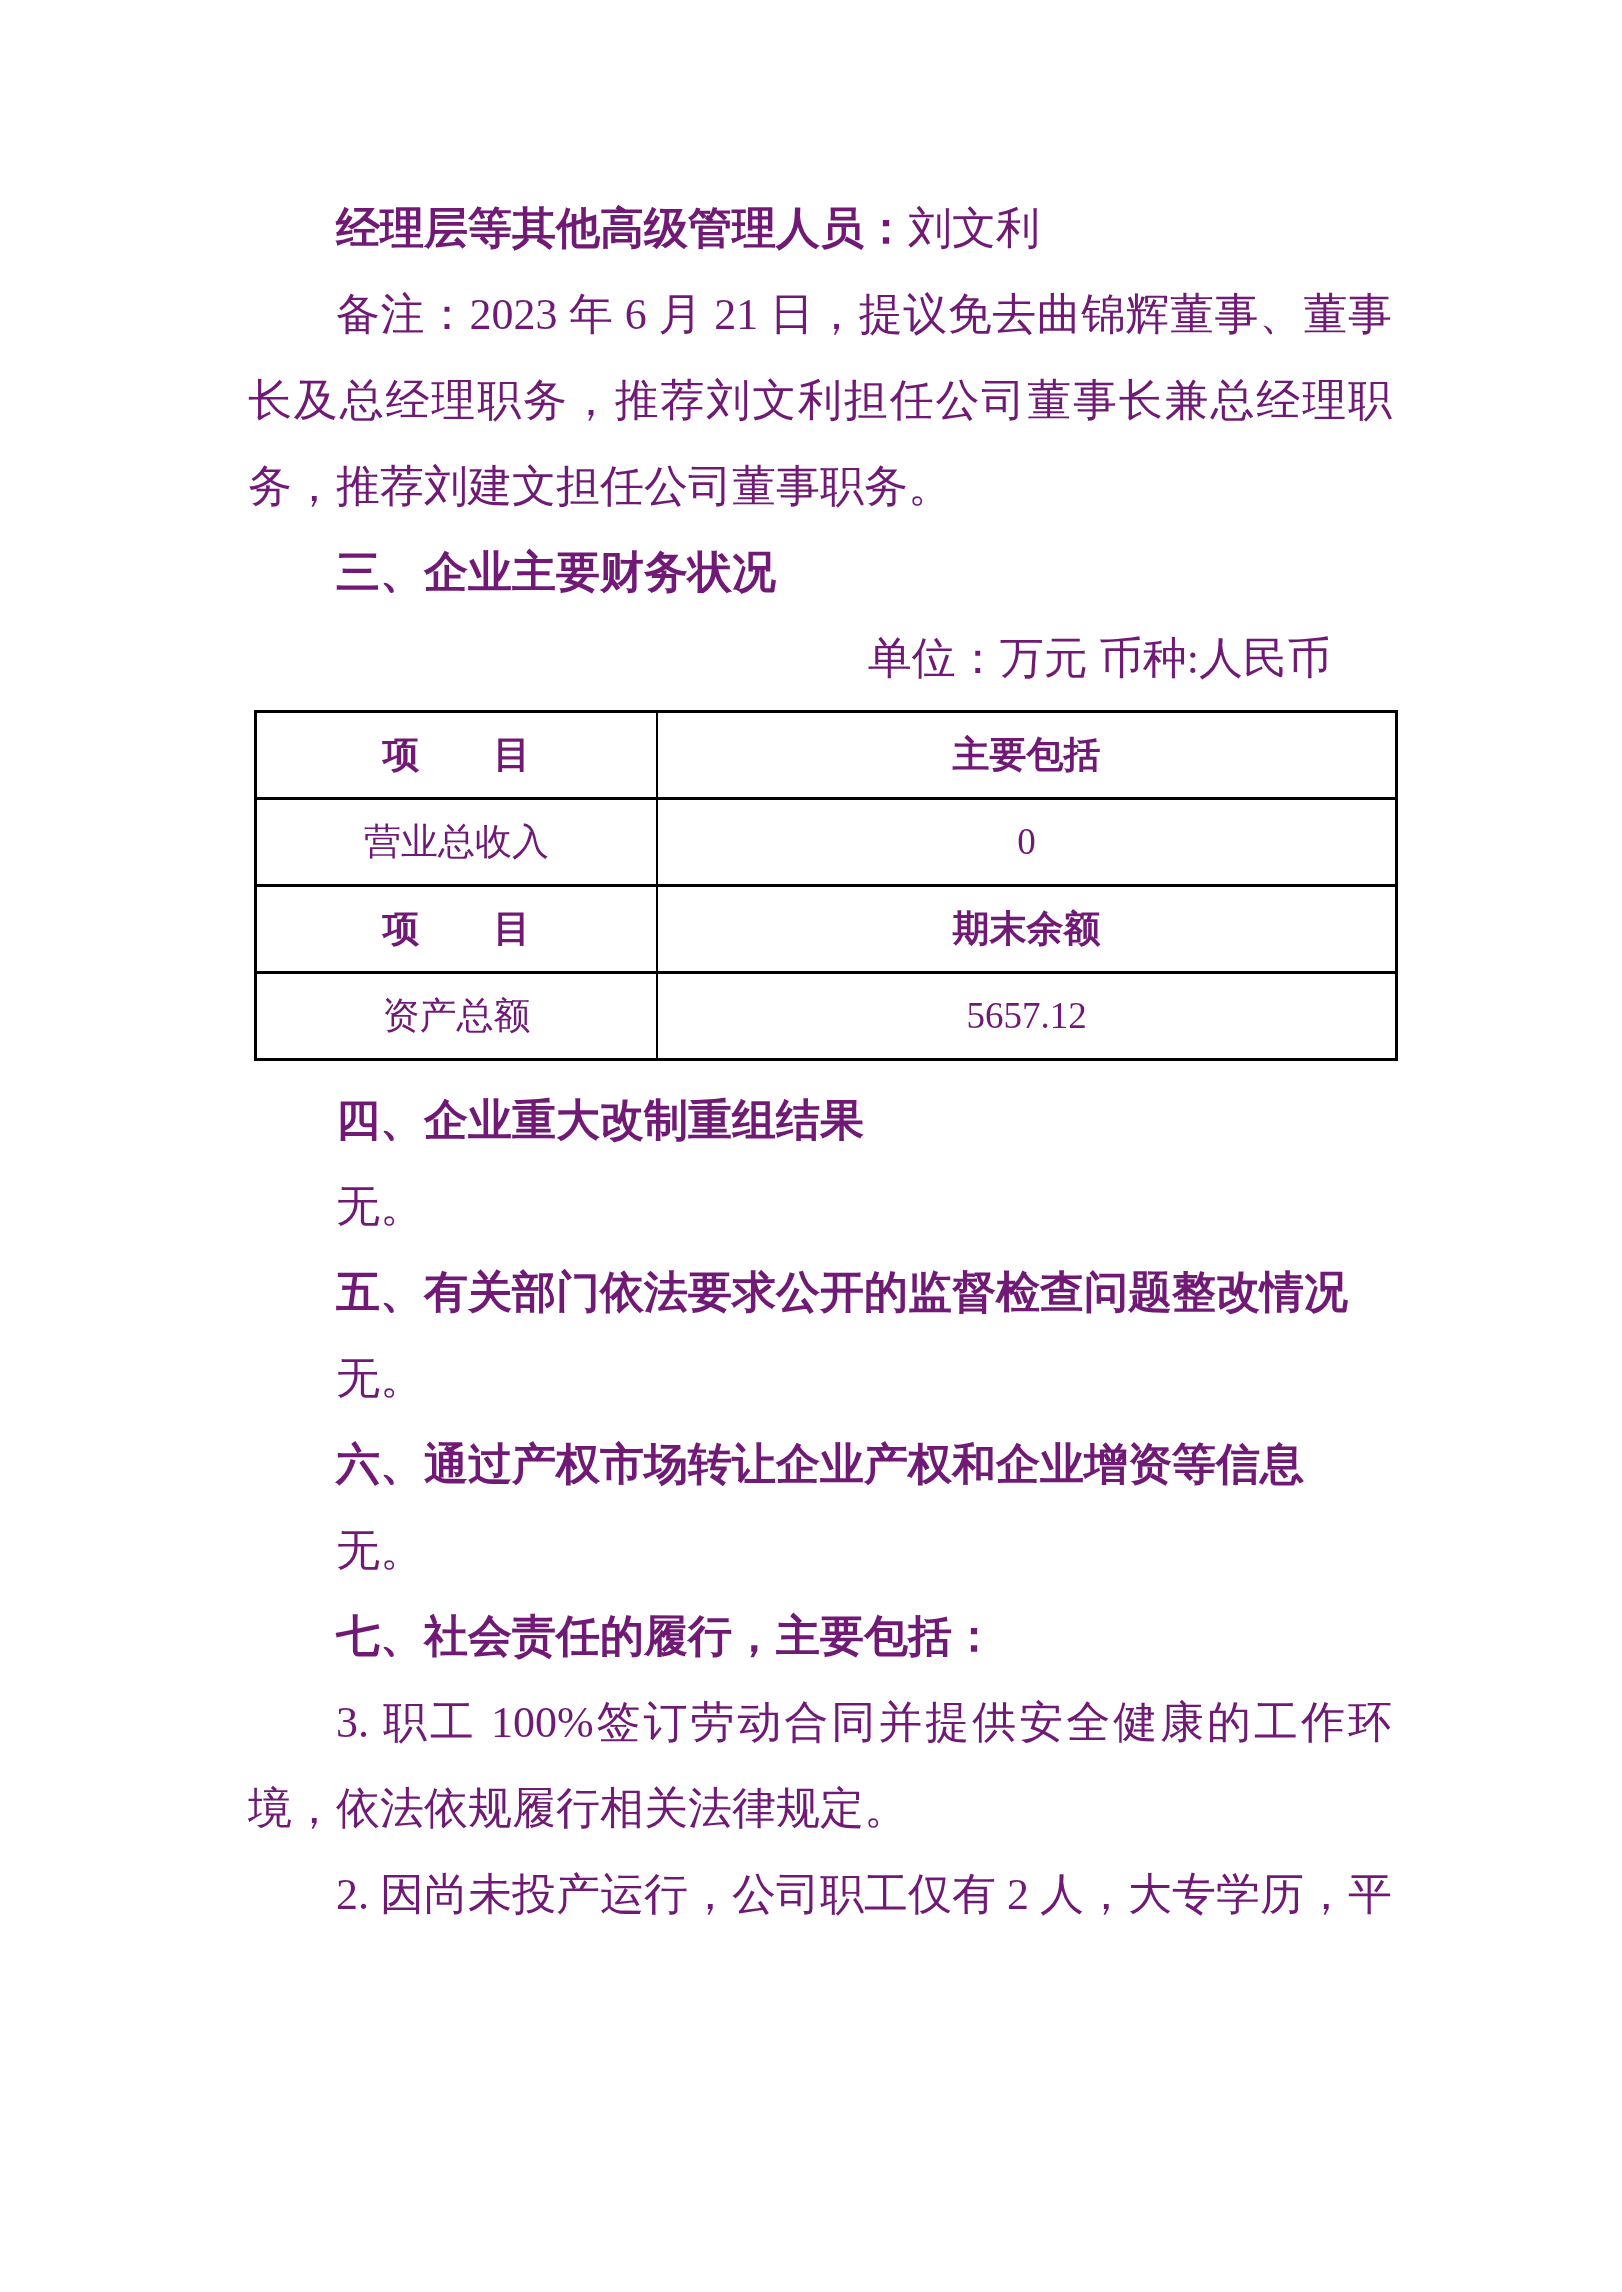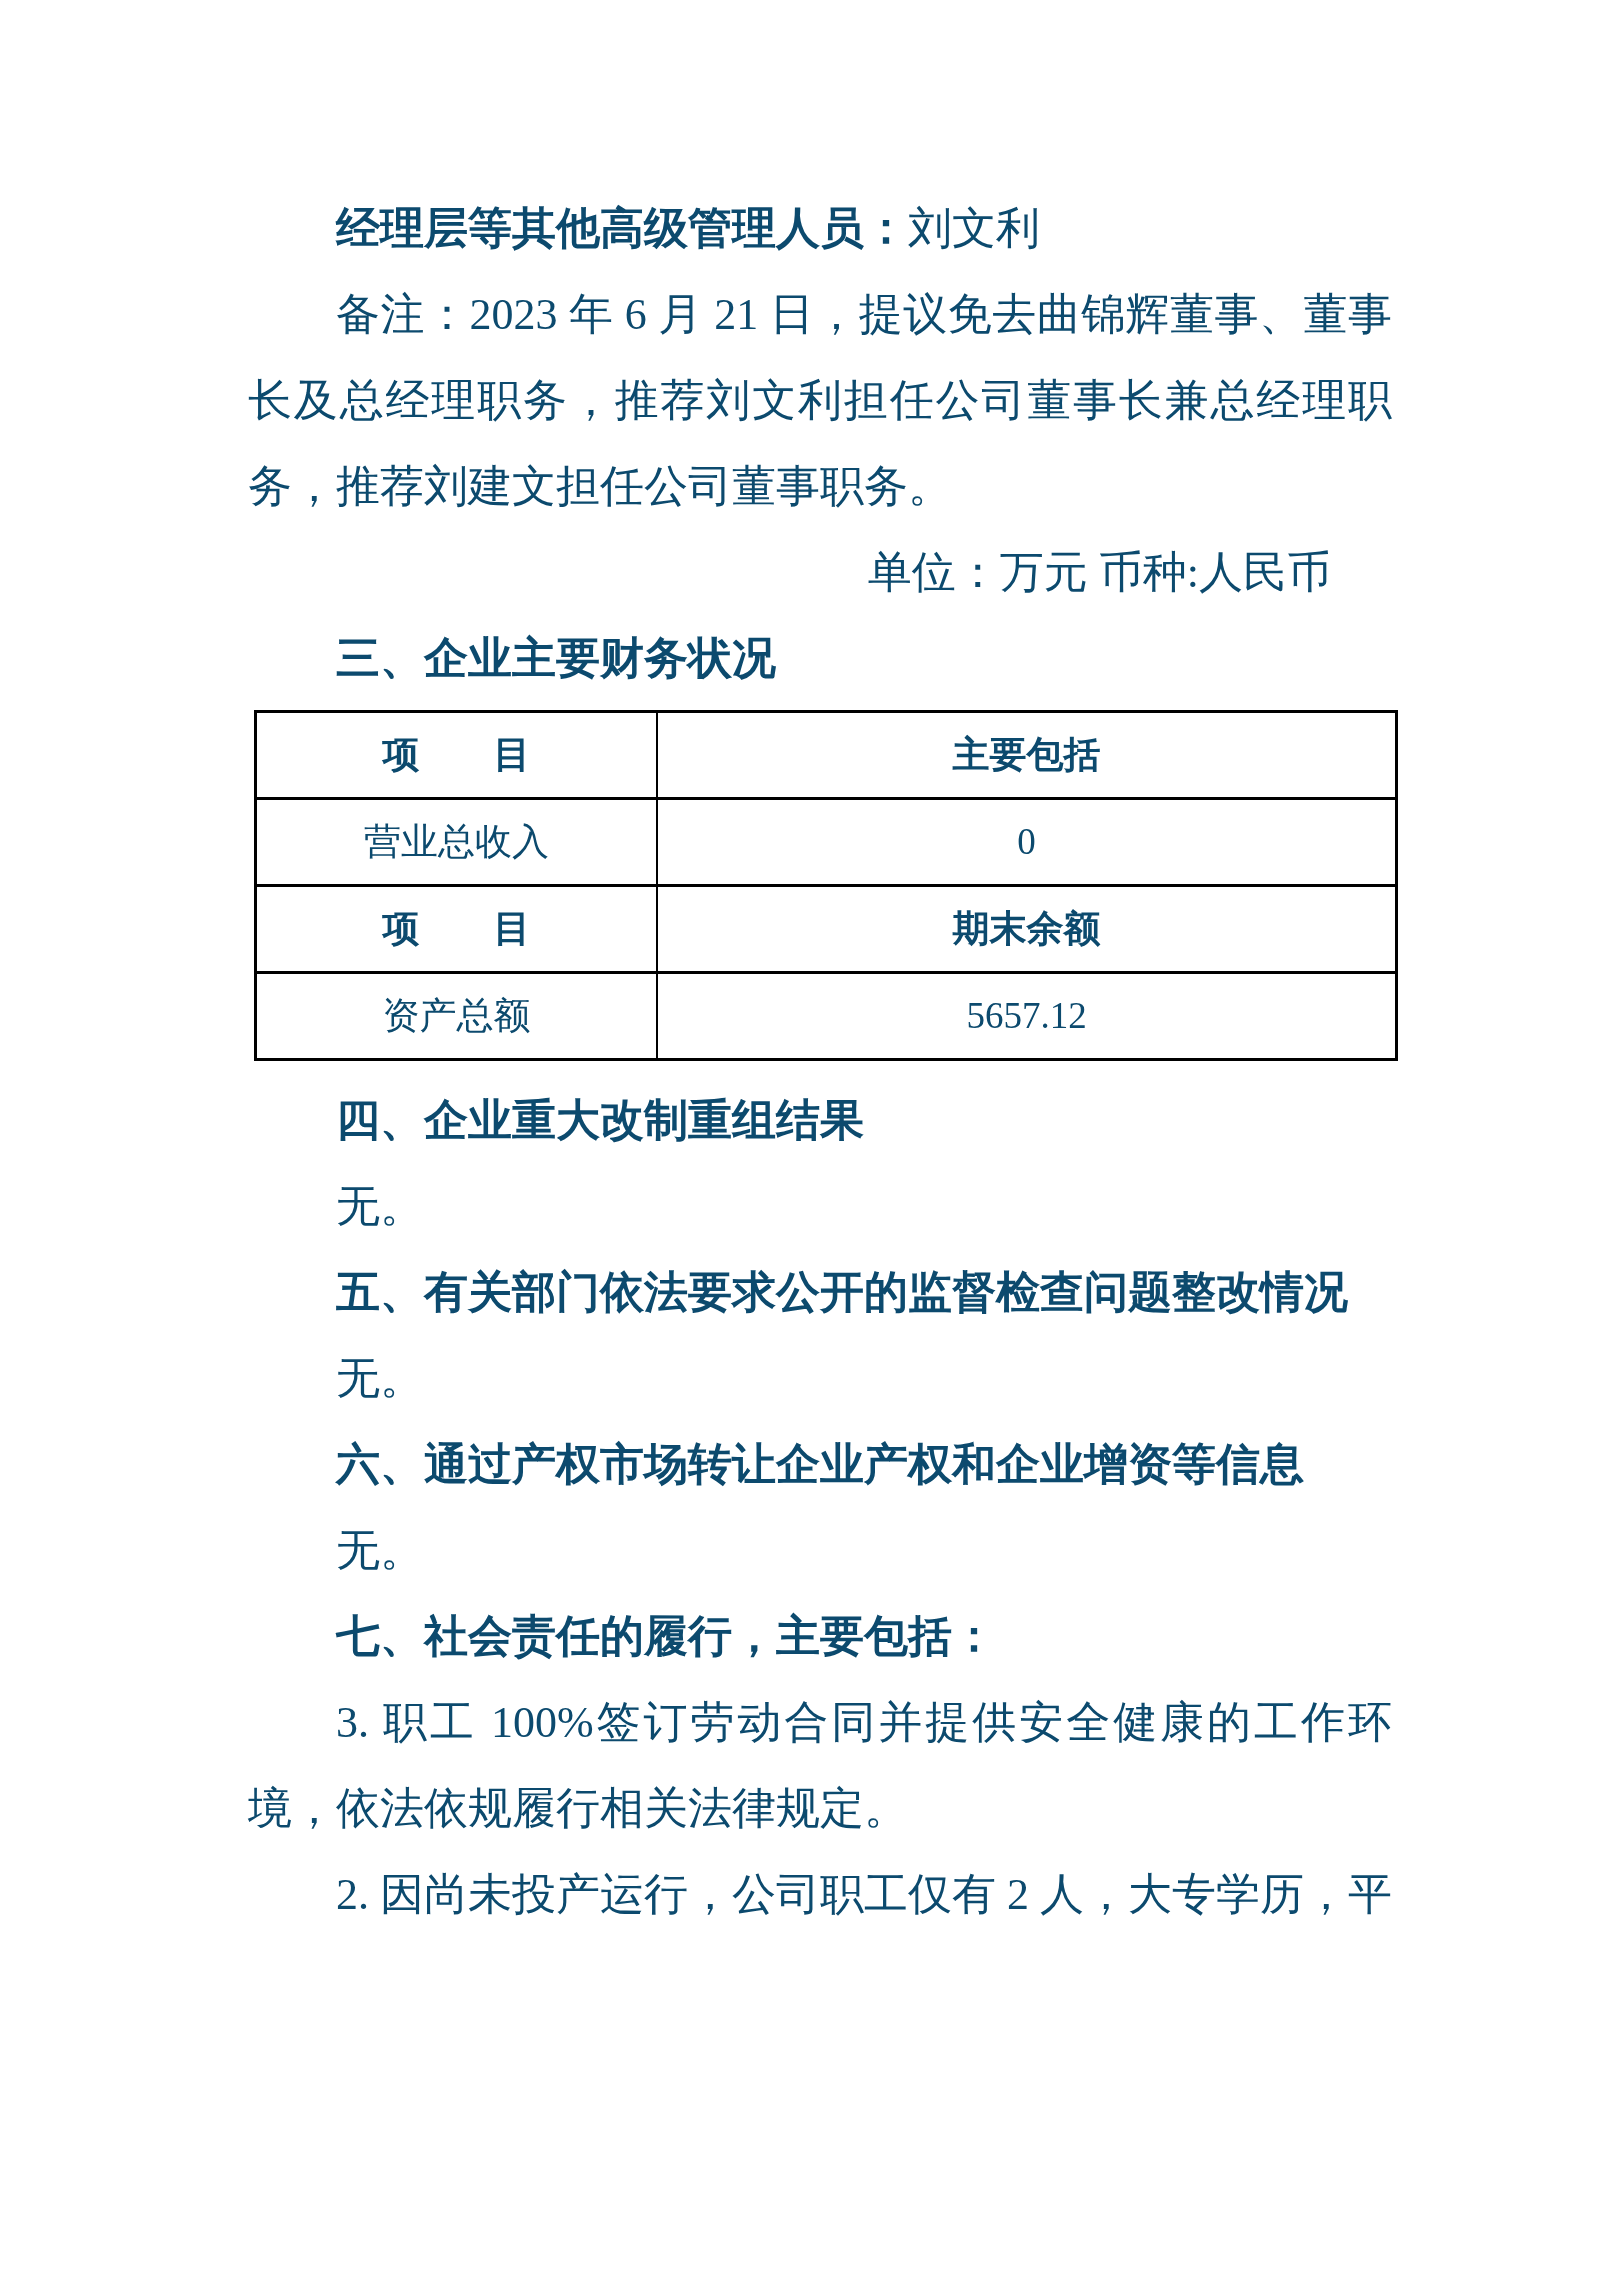--- a/index.html
+++ b/index.html
@@ -6,21 +6,21 @@
     margin: 0;
     padding: 0;
     background: #e8e8e8;
   }
   .page {
     position: relative;
     width: 1622px;
     height: 2293px;
     margin: 0 auto;
     background: #ffffff;
-    color: #0c4a6e;
+    color: #701a75;
     font-family: "Liberation Serif", "DejaVu Serif", serif;
     box-sizing: border-box;
     padding: 186px 230px 0 248px;
     overflow: hidden;
   }
   .line {
     margin: 0;
     font-size: 44px;
     line-height: 86px;
     white-space: normal;
@@ -55,23 +55,23 @@
 </style>
 </head>
 <body>
 
 <div class="page">
 
   <p class="line indent"><span class="bold">经理层等其他高级管理人员：</span><span>刘文利</span></p>
 
   <p class="line indent just">备注：2023 年 6 月 21 日，提议免去曲锦辉董事、董事长及总经理职务，推荐刘文利担任公司董事长兼总经理职务，推荐刘建文担任公司董事职务。</p>
 
+  <p class="line indent bold">三、企业主要财务状况</p>
+
   <p class="line unit-line">单位：万元 币种:人民币</p>
-
-  <p class="line indent bold">三、企业主要财务状况</p>
 
   <table class="fin">
     <tbody>
       <tr class="hdr">
         <td class="c1">项　　目</td>
         <td>主要包括</td>
       </tr>
       <tr>
         <td class="c1">营业总收入</td>
         <td>0</td>

